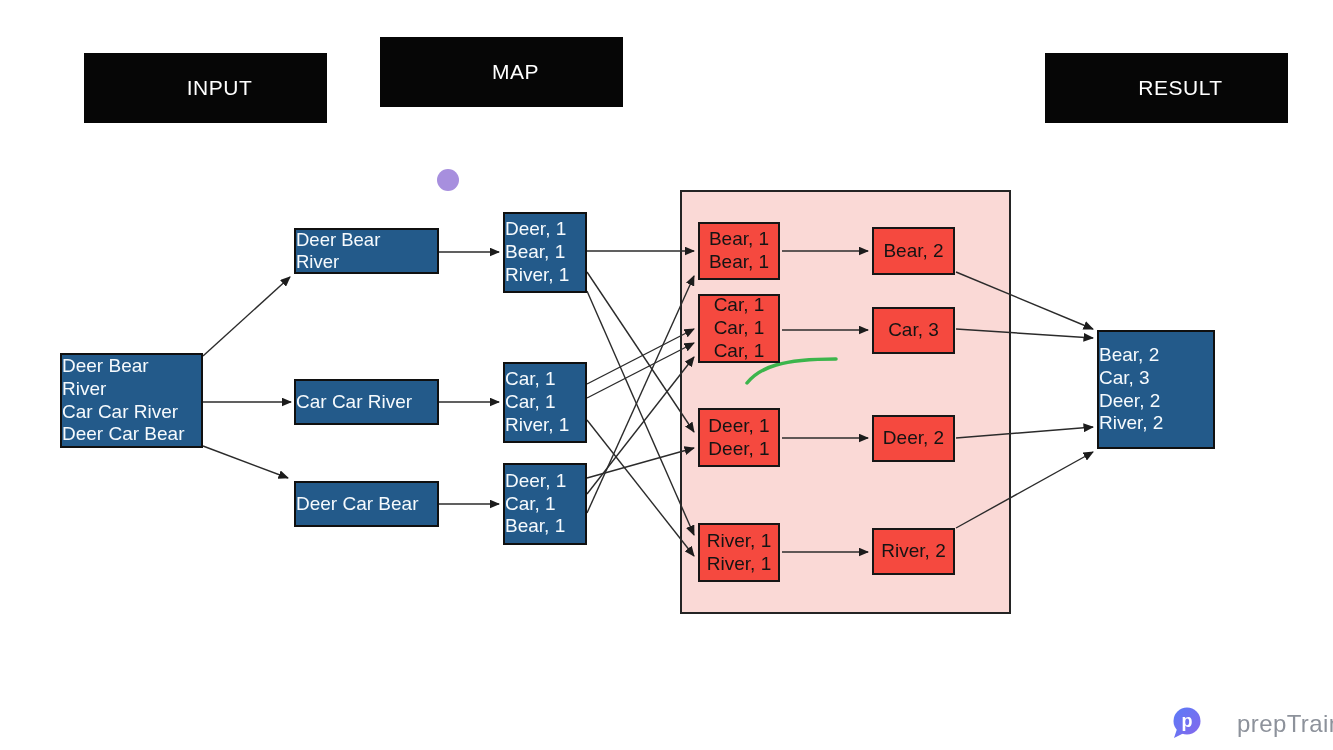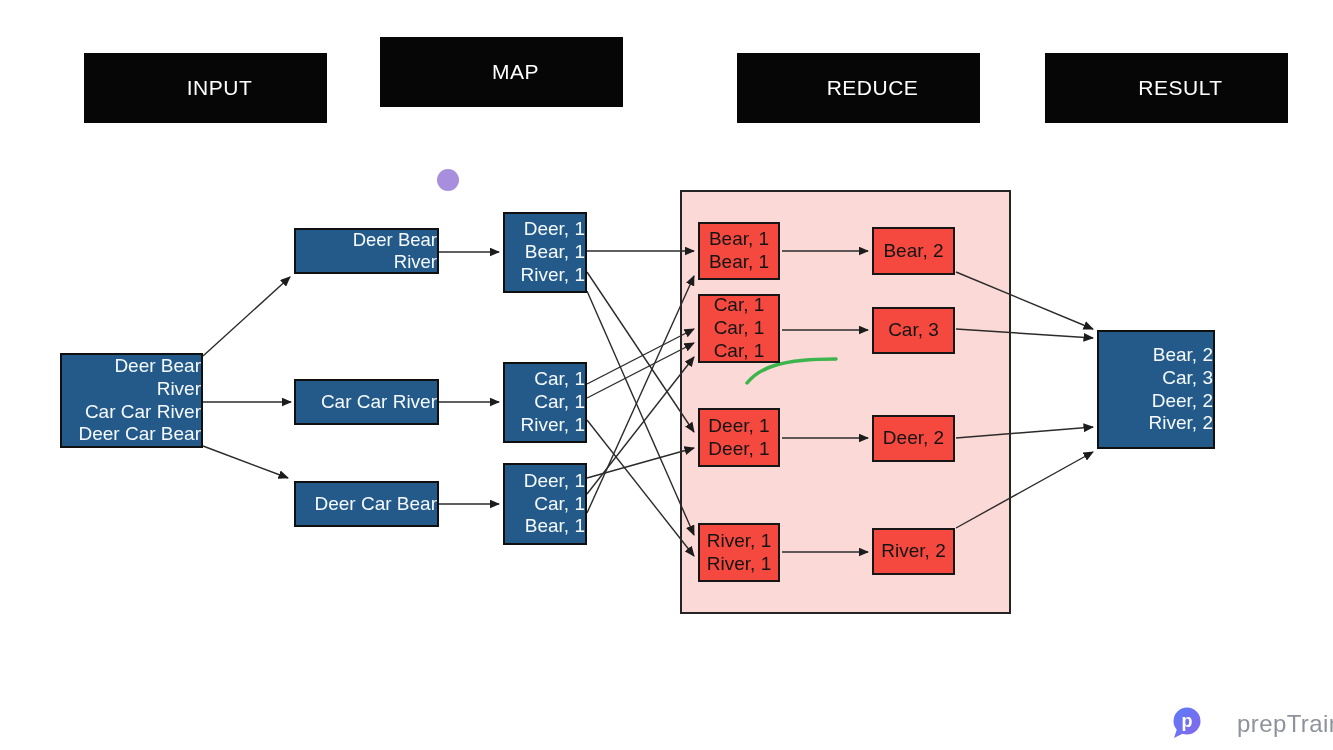--- a/index.html
+++ b/index.html
@@ -7,21 +7,21 @@
     position:relative;width:1333px;height:750px;background:#ffffff;overflow:hidden;
     font-family:"Liberation Sans","DejaVu Sans",sans-serif;
   }
   .header-box{
     position:absolute;width:215px;height:70px;background:#060606;color:#ffffff;
     display:flex;align-items:center;justify-content:center;
     font-size:21px;letter-spacing:.5px;z-index:3;padding-left:28px;
   }
   .blue-box{
     position:absolute;background:#235a8a;border:2px solid #101010;color:#f6fafd;
-    display:flex;flex-direction:column;align-items:flex-end;justify-content:center;
+    display:flex;flex-direction:column;align-items:flex-start;justify-content:center;
     text-align:center;font-size:19px;line-height:1.2;z-index:3;box-sizing:border-box;
   }
   .red-box{
     position:absolute;background:#f5493f;border:2px solid #161616;color:#141414;
     display:flex;flex-direction:column;align-items:center;justify-content:center;
     text-align:center;font-size:19px;line-height:1.2;z-index:3;box-sizing:border-box;
   }
   .pink-region{
     position:absolute;left:680px;top:190px;width:331px;height:424px;
     background:#fad9d6;border:2px solid #242424;z-index:1;box-sizing:border-box;
@@ -38,23 +38,20 @@
 </head>
 <body>
 
 <div id="stage">
 
   <div class="header-box" style="left:84px;top:53px">
       <span>INPUT</span>
     </div>
   <div class="header-box" style="left:380px;top:37px">
       <span>MAP</span>
-    </div>
-  <div class="header-box" style="left:737px;top:53px">
-      <span>REDUCE</span>
     </div>
   <div class="header-box" style="left:1045px;top:53px">
       <span>RESULT</span>
     </div>
 
   <div class="pink-region"></div>
 
   <svg id="arrows" width="1333" height="750">
     <defs>
       <marker id="ah" markerWidth="11" markerHeight="9" refX="9.5" refY="4.5" orient="auto" markerUnits="userSpaceOnUse">

